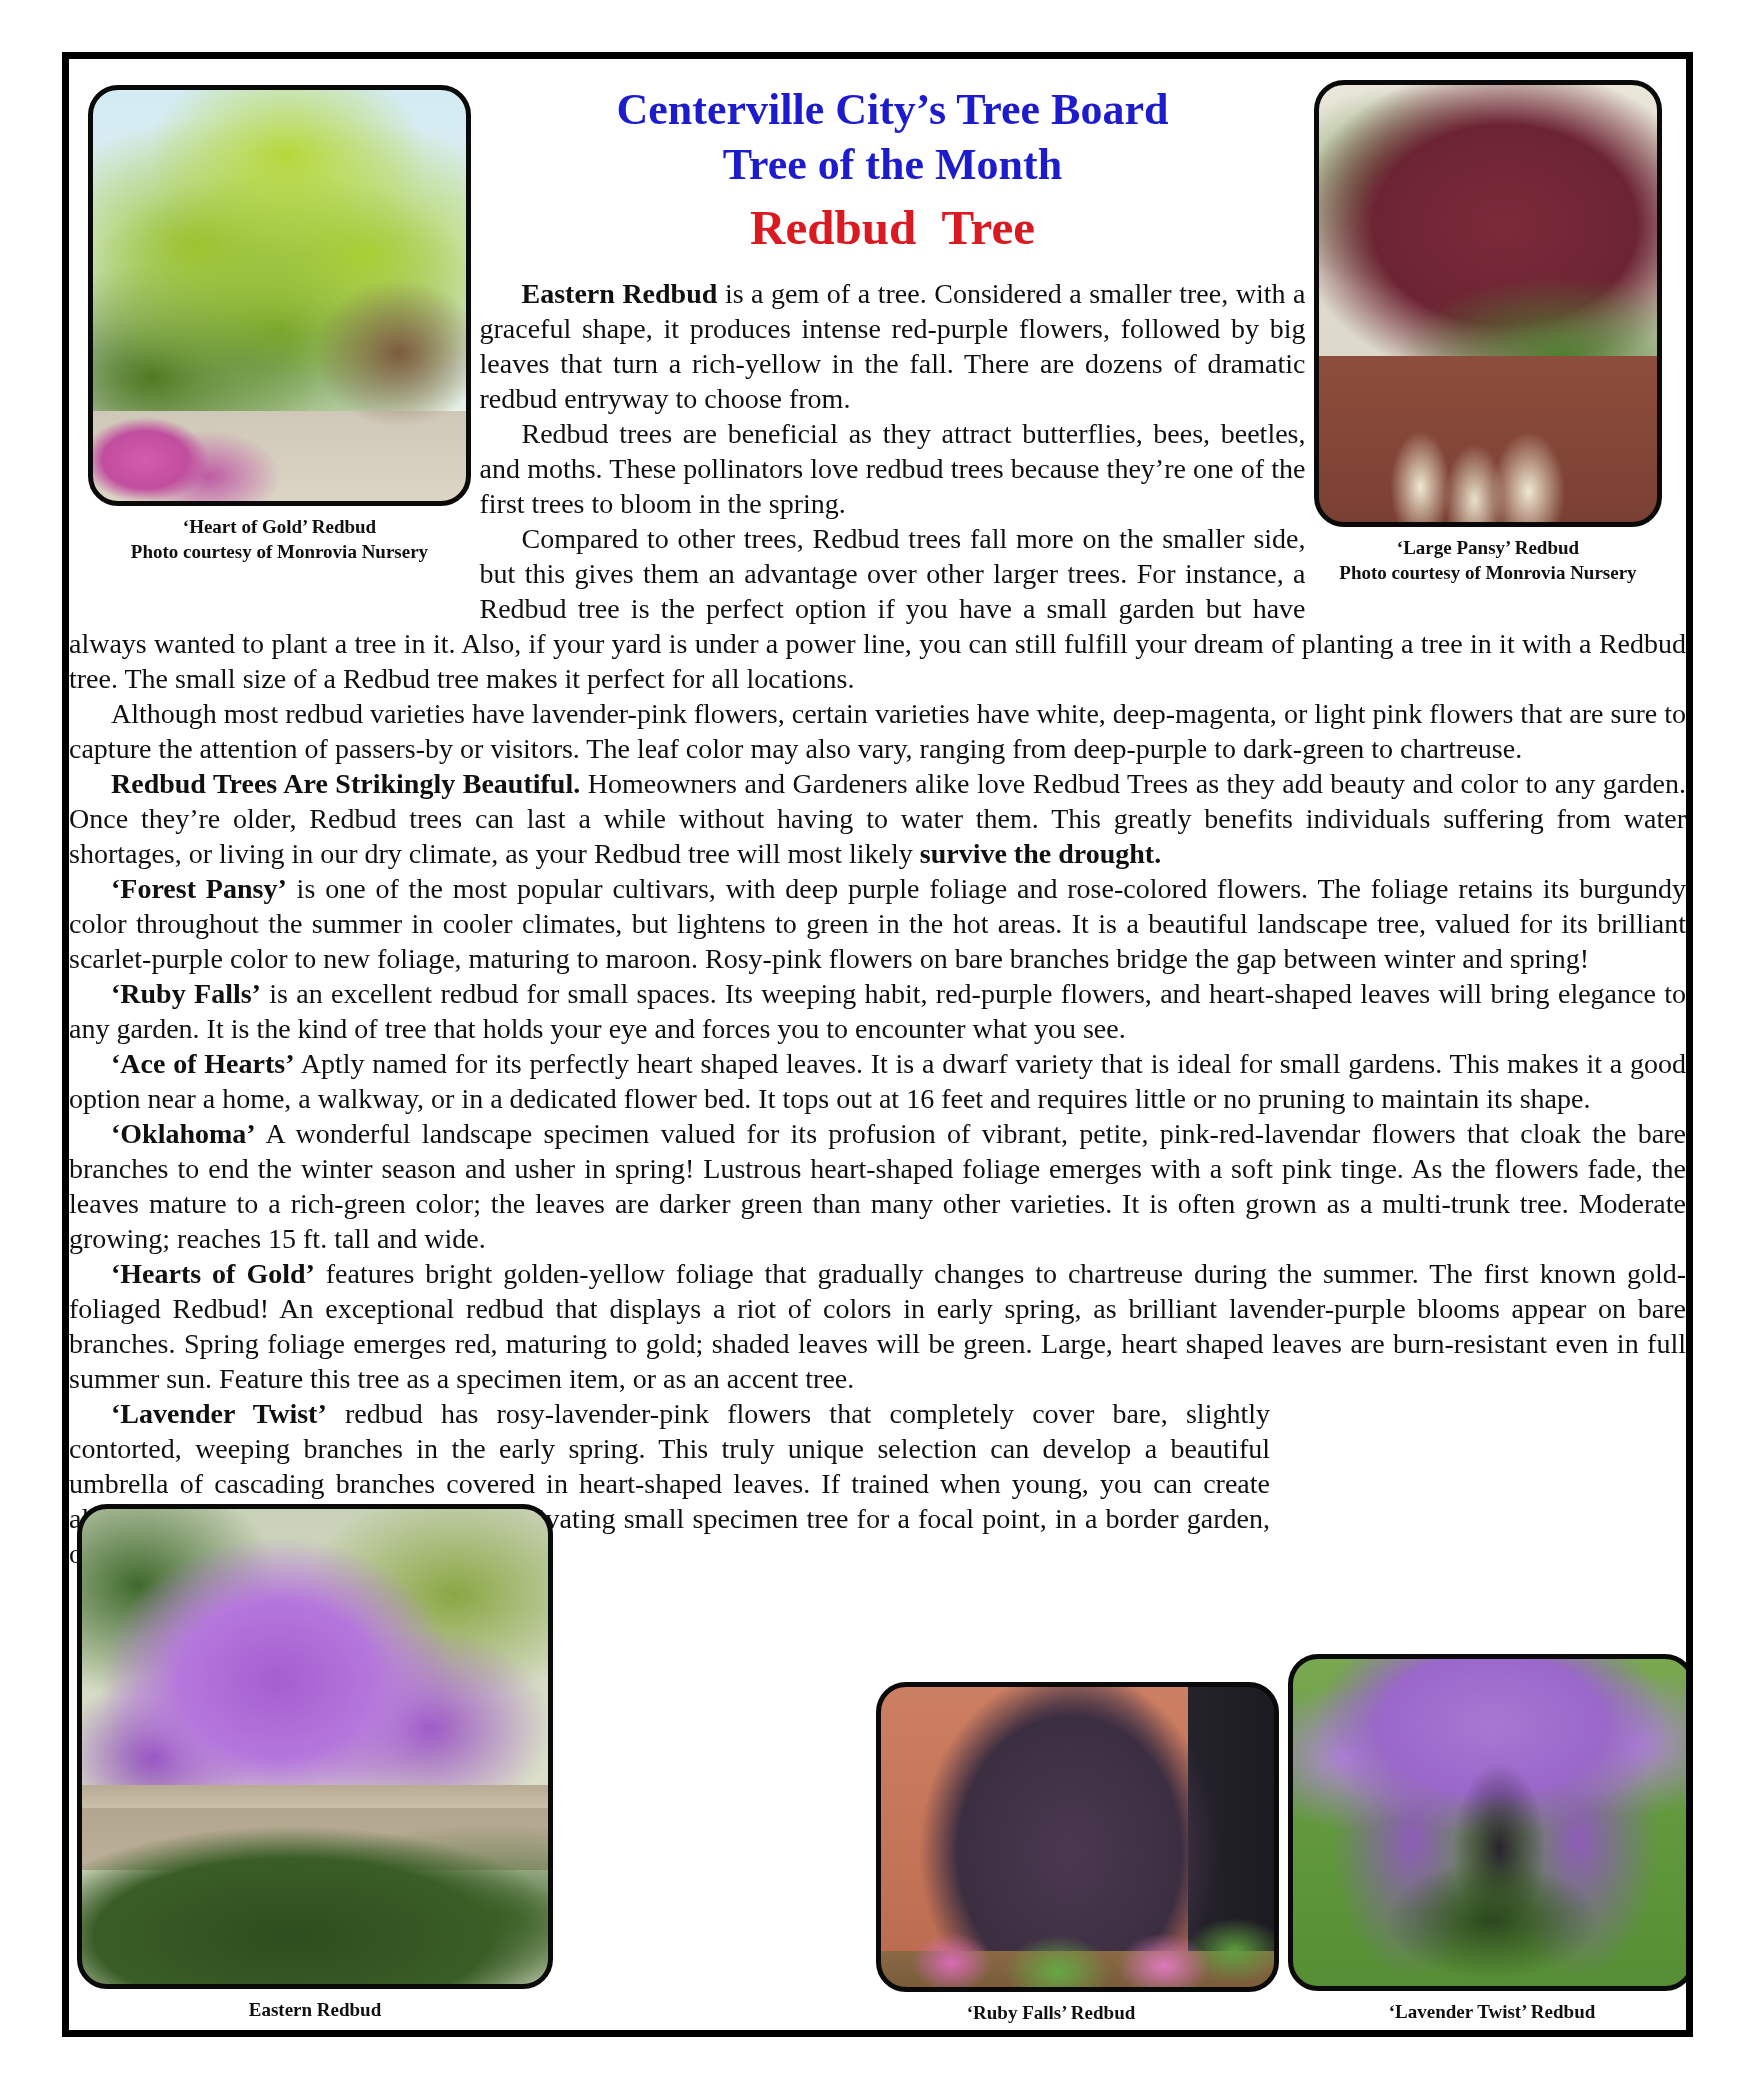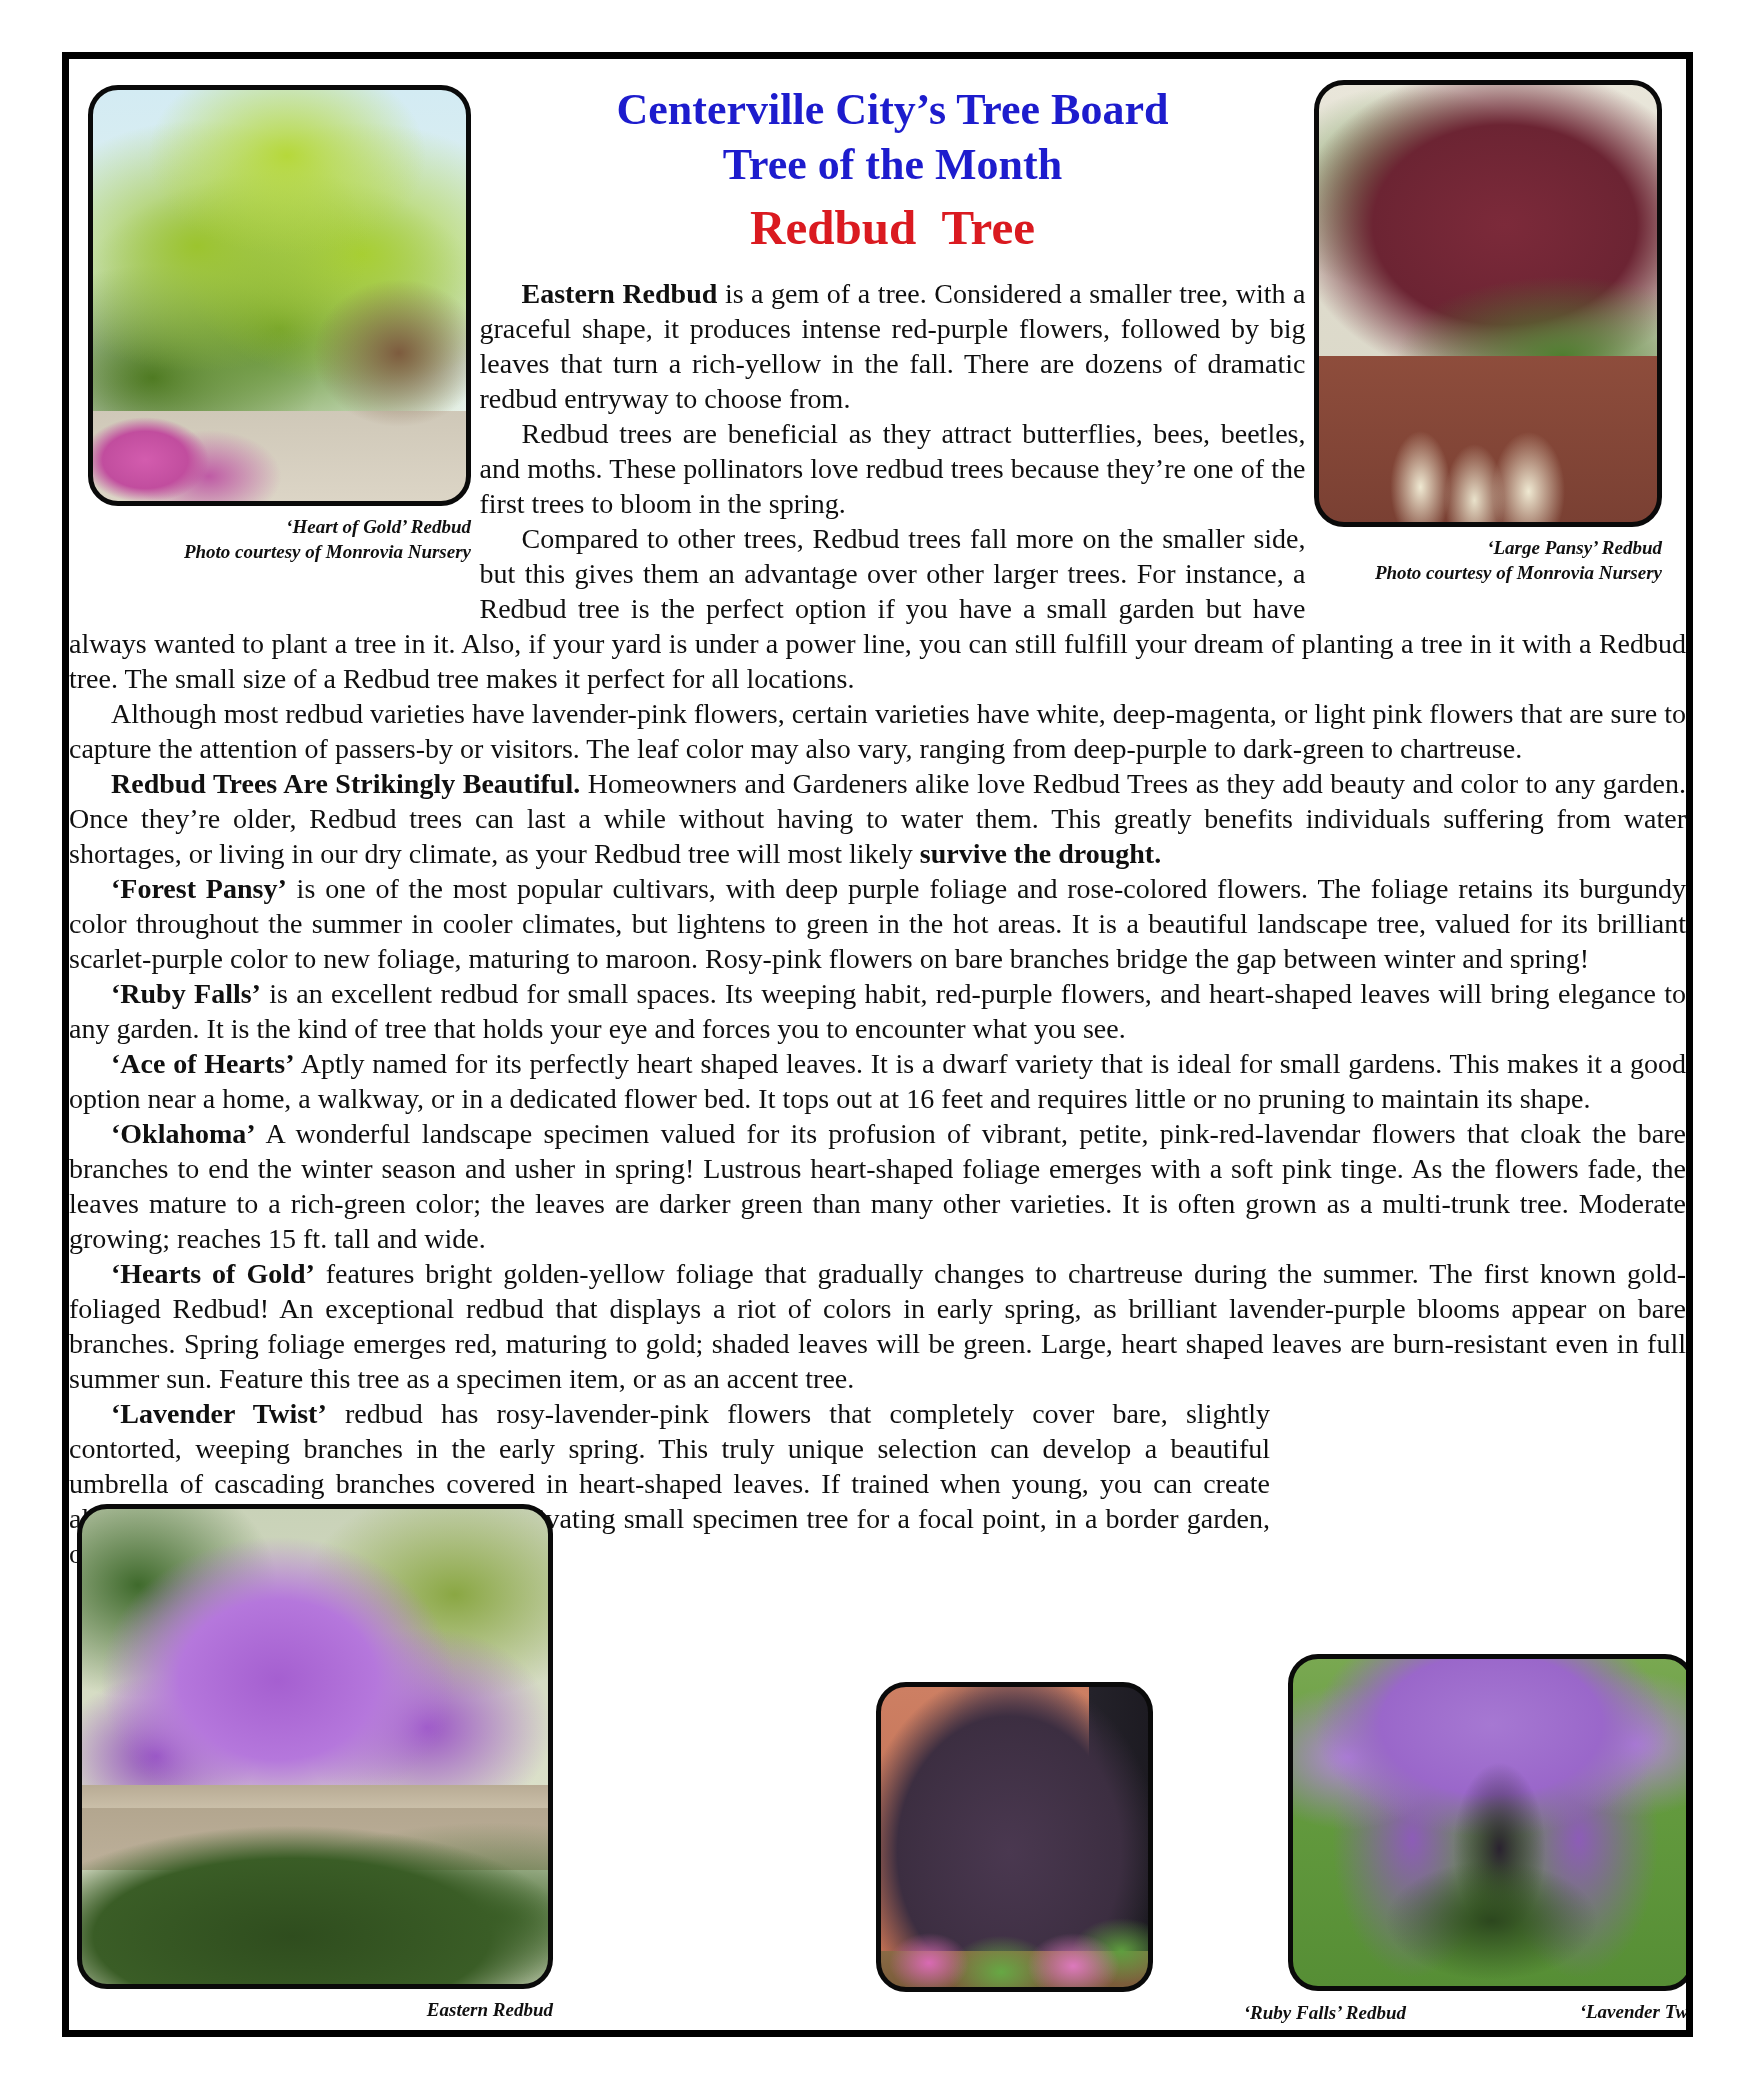--- a/index.html
+++ b/index.html
@@ -19,34 +19,34 @@
   
   .photo {
     box-sizing:border-box;
     border:5.7px solid #0a0a0a;
     border-radius:30px;
     width:100%;
   }
   figure { margin:0; padding:0; }
   .figcap {
     margin-top:7.6px;
-    text-align:right;
-    font-weight:bold; font-style:italic;
+    text-align:center;
+    font-weight:bold; 
     font-size:19px; line-height:25.5px;
     color:#101010;
   }
 
   .fig-left  { float:left;  width:383px; margin:26px 8.5px 28px 19px; }
   .fig-left .photo { height:421px; }
   .fig-right { float:right; width:348px; margin:21px 24px 9.5px 8.5px; }
   .fig-right .photo { height:447px; }
 
   .fig-eastern  { position:absolute; left:8px;   top:1445px; width:476px; }
   .fig-eastern .photo { height:485px; }
-  .fig-ruby     { position:absolute; left:807px; top:1623px; width:277px; }
+  .fig-ruby     { position:absolute; left:807px; top:1623px; width:403px; }
   .fig-ruby .photo { height:310px; }
   .fig-ruby .figcap { width:710px; margin-left:-180px; }
   .fig-lavender { position:absolute; left:1202px; top:1595px; width:407px;padding-left:17px; }
   .fig-lavender .photo { height:337px; }
   .fig-lavender .figcap { width:568px; margin-left:-80px; }
 
   
   .photo-hog { background:
     radial-gradient(85px 57px at 14% 90%, #d35cae 0%, #c14d9e 50%, rgba(193,77,158,0) 75%),
     radial-gradient(104px 66px at 31% 94%, #bf5aa5 0%, rgba(191,90,165,0) 70%),

